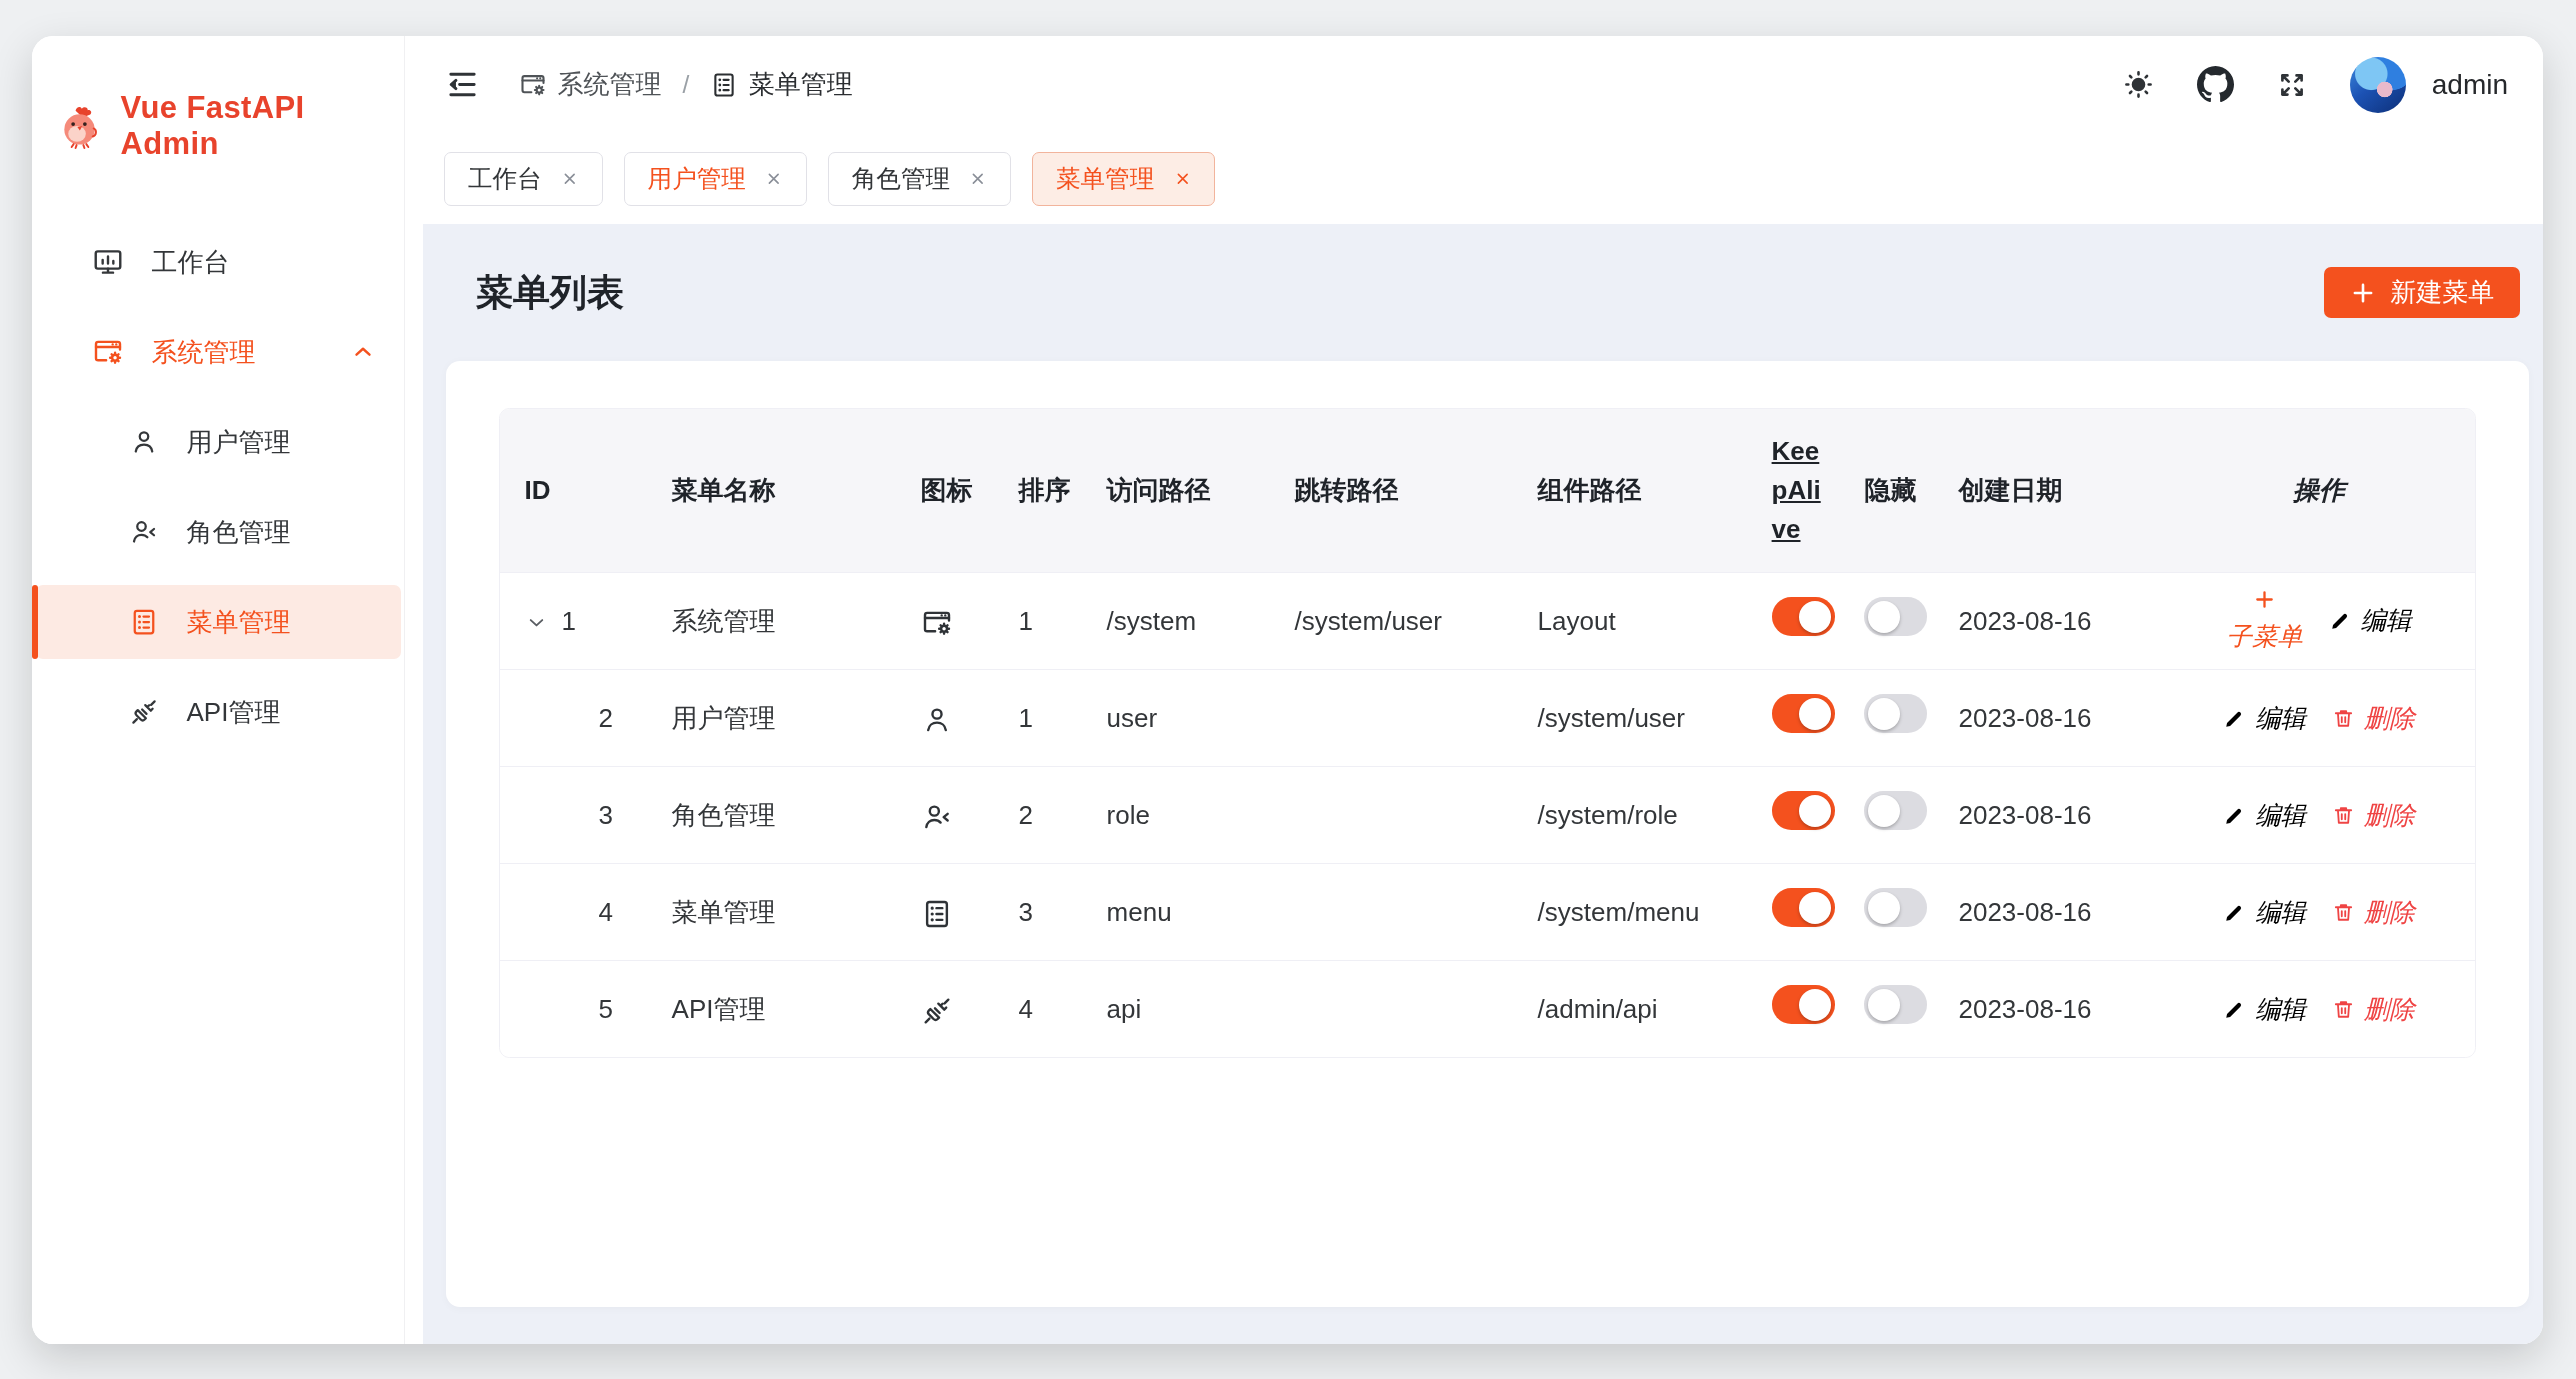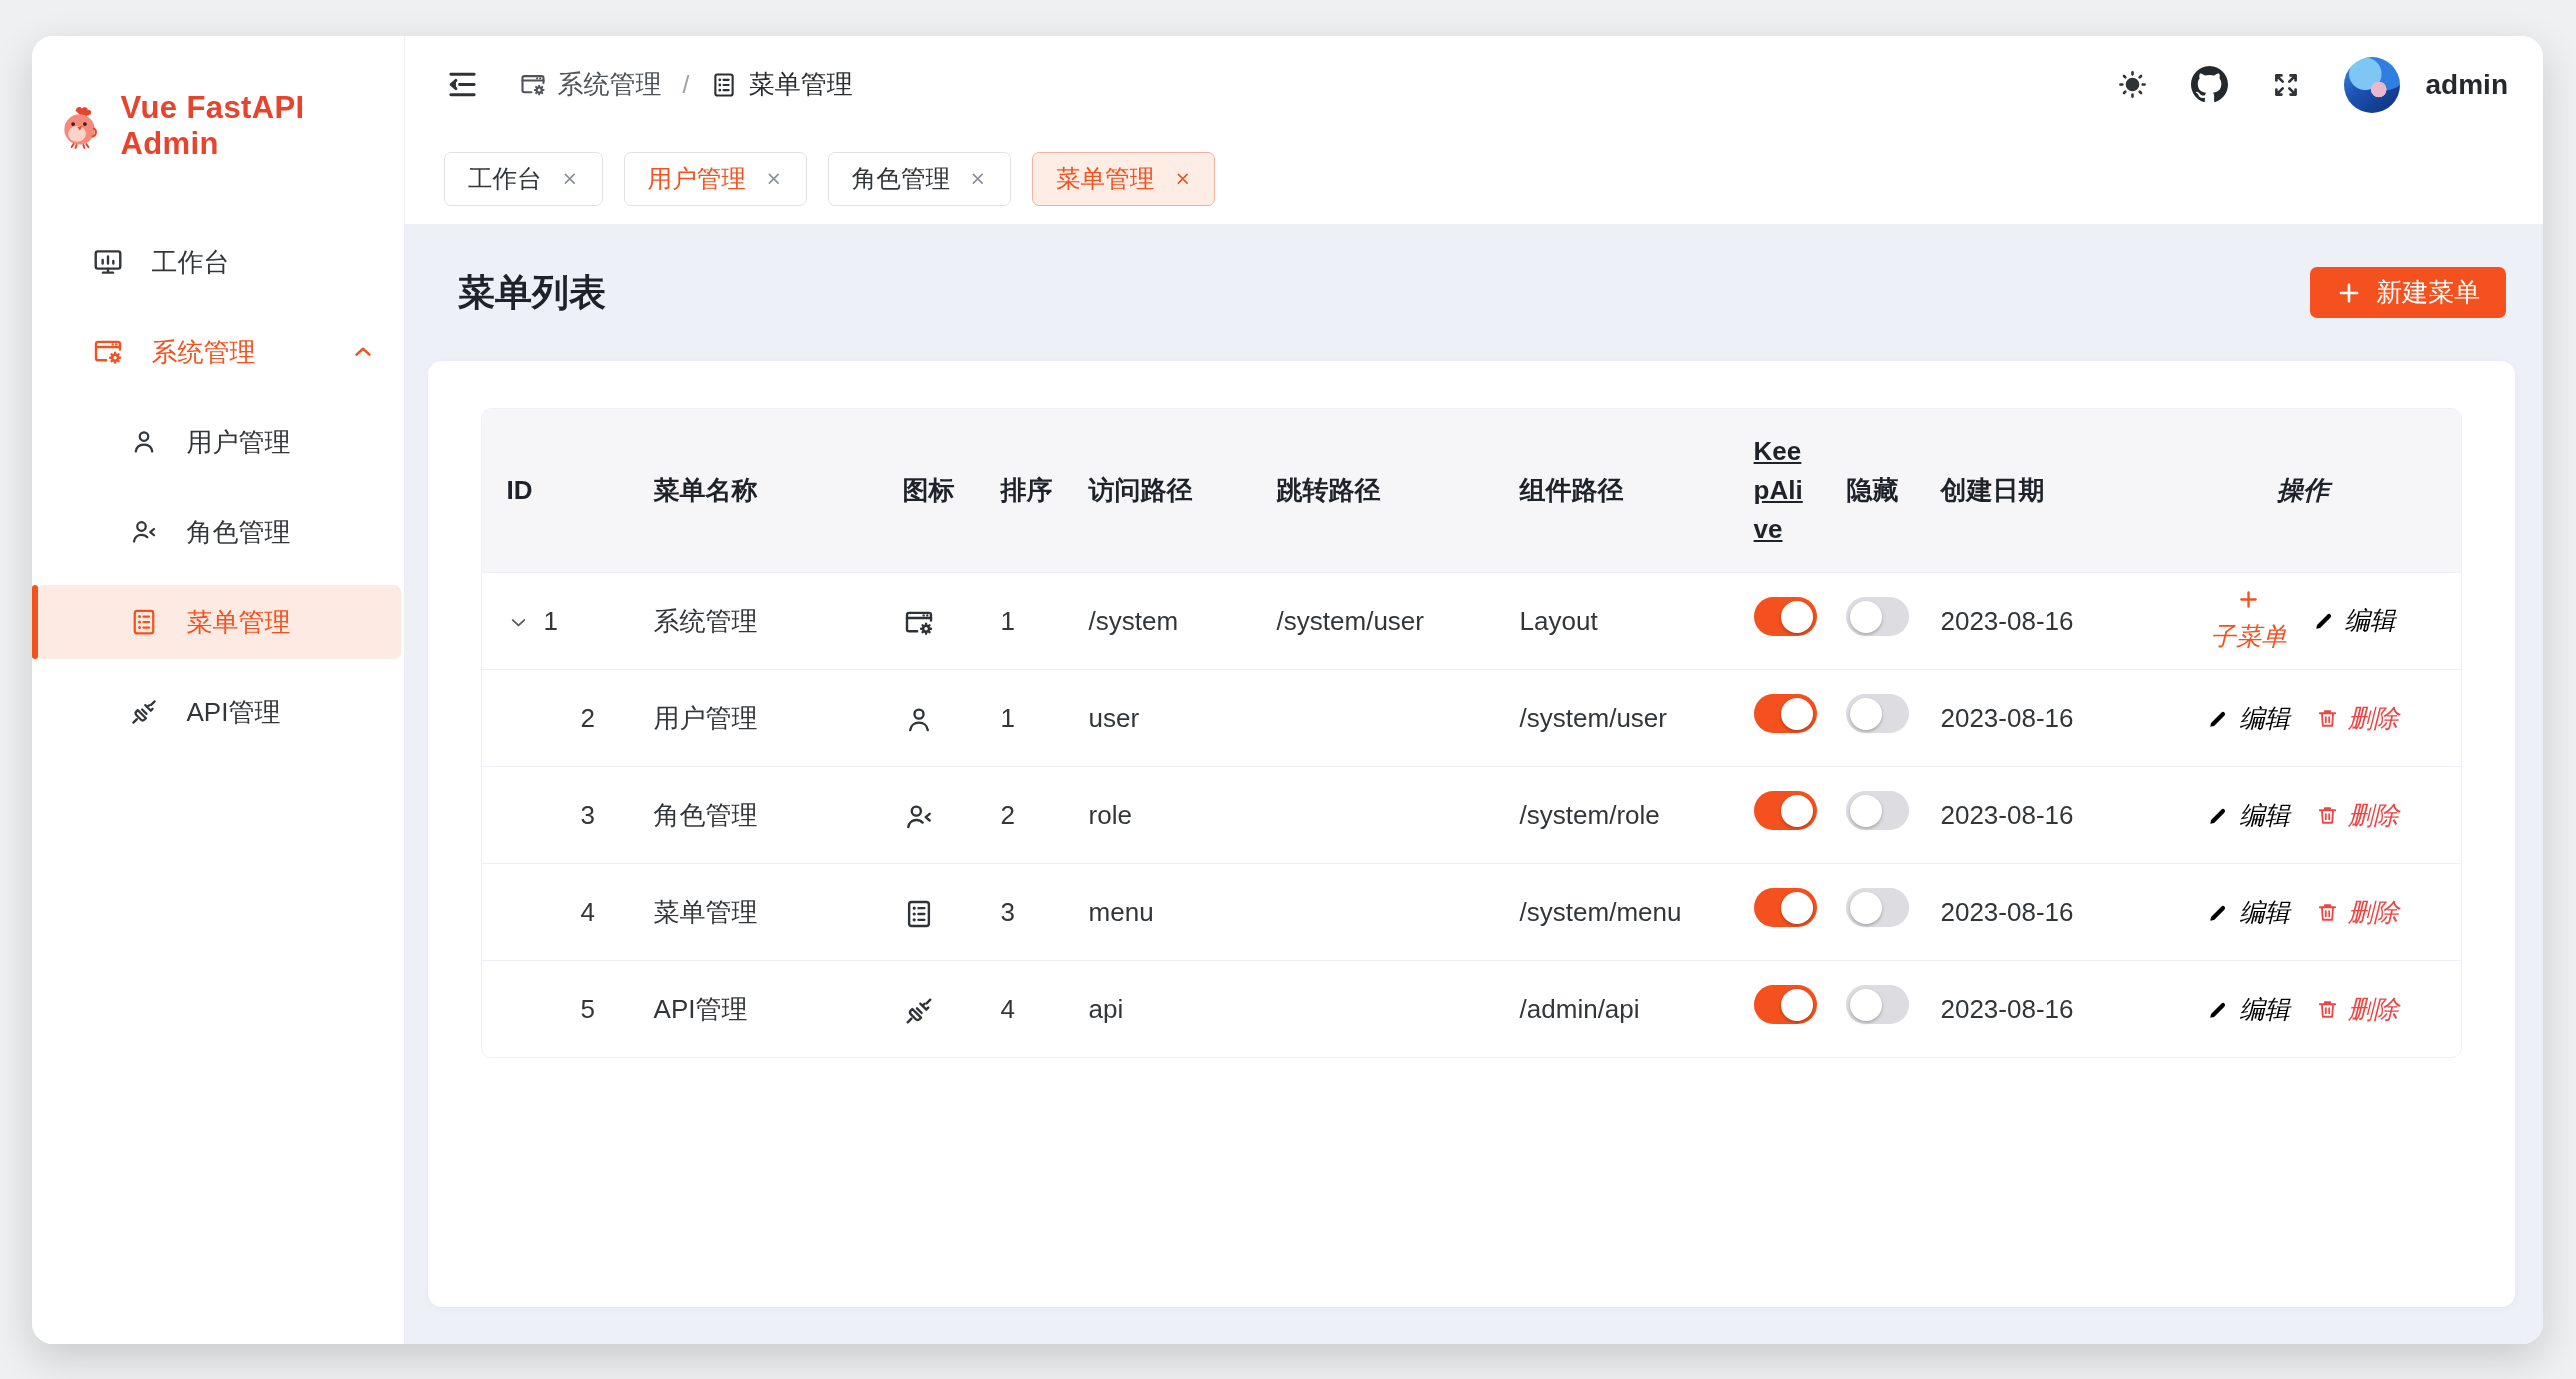--- a/index.html
+++ b/index.html
@@ -25,38 +25,38 @@
               background:#f4511e; border-radius:3.5px; }
   .chev-up { position:absolute; right:24.6px; color:#f4511e; }
 
   
   .main { flex:1; display:flex; flex-direction:column; min-width:0; }
   .topbar { height:97px; flex:none; display:flex; align-items:center; padding:0 35px 0 40px; background:#fff; }
   .crumb { display:flex; align-items:center; gap:14px; margin-left:39px; font-size:26px; }
   .crumb-item { display:flex; align-items:center; gap:10.5px; color:#4f5357; }
   .crumb-item.current { color:#2b2e31; }
   .crumb-sep { color:#9aa0a6; margin:0 7px; font-size:24.6px; }
-  .top-actions { margin-left:auto; display:flex; align-items:center; gap:42px;font-weight:bold; }
+  .top-actions { margin-left:auto; display:flex; align-items:center; gap:42px; }
   .avatar { width:56px; height:56px; border-radius:50%; overflow:hidden; flex:none;
             background:
               radial-gradient(circle at 62% 58%, #e9b9cb 0 16%, rgba(233,185,203,0) 17%),
               radial-gradient(circle at 38% 30%, #7ec6f4 0 30%, rgba(126,198,244,0) 32%),
               radial-gradient(circle at 75% 20%, #2f7fe0 0 35%, rgba(47,127,224,0) 36%),
               linear-gradient(140deg,#3f8de0 0%,#1c52b4 45%,#0d2f77 100%); }
   .username { font-size:28px; color:#26282b; margin-left:-16px; }
 
   .tabbar { height:91px; flex:none; display:flex; align-items:center; gap:21px; padding:0 39px; background:#fff; }
   .tab { height:54px; padding:0 23px; border:0.9px solid #e1e1e7; border-radius:7px; background:#fff;
          display:flex; align-items:center; gap:19.3px; font-size:24.6px; color:#333639; cursor:pointer; }
   .tab .x { color:#8a8f98; }
   .tab.hl { color:#f4511e; }
   .tab.active { background:#fdede5; border-color:#f2b49c; color:#f4511e; }
   .tab.active .x { color:#f4511e; }
 
-  .content { flex:1; background:#edf0f7; padding:0 28px 0 23px; overflow:hidden; }
+  .content { flex:1; background:#edf0f7; padding:0 14px 0 23px; overflow:hidden;margin-left:18px; }
   .page-head { height:137px; display:flex; align-items:center; justify-content:space-between; padding:0 8.8px 0 30px; }
   .page-title { font-size:37px; font-weight:600; color:#1f2329; }
   .btn-primary { height:51px; padding:0 26px; background:#f4511e; color:#fff; font-size:26px;
                  border:none; border-radius:7px; display:flex; align-items:center; gap:14px; cursor:pointer; }
 
   .card { background:#fff; border-radius:14px; height:946px; padding:47px 53px; box-shadow:0 1.8px 8.8px rgba(0,0,0,.03); }
 
   table { width:100%; border-collapse:separate; border-spacing:0; font-size:26px; color:#333639; }
   .tbl-wrap { border:0.9px solid #efeff5; border-radius:10.5px; overflow:hidden; }
   th { background:#f6f6f9; font-weight:600; color:#1f2329; text-align:left; padding:23px 5.3px 23px 24.6px;

